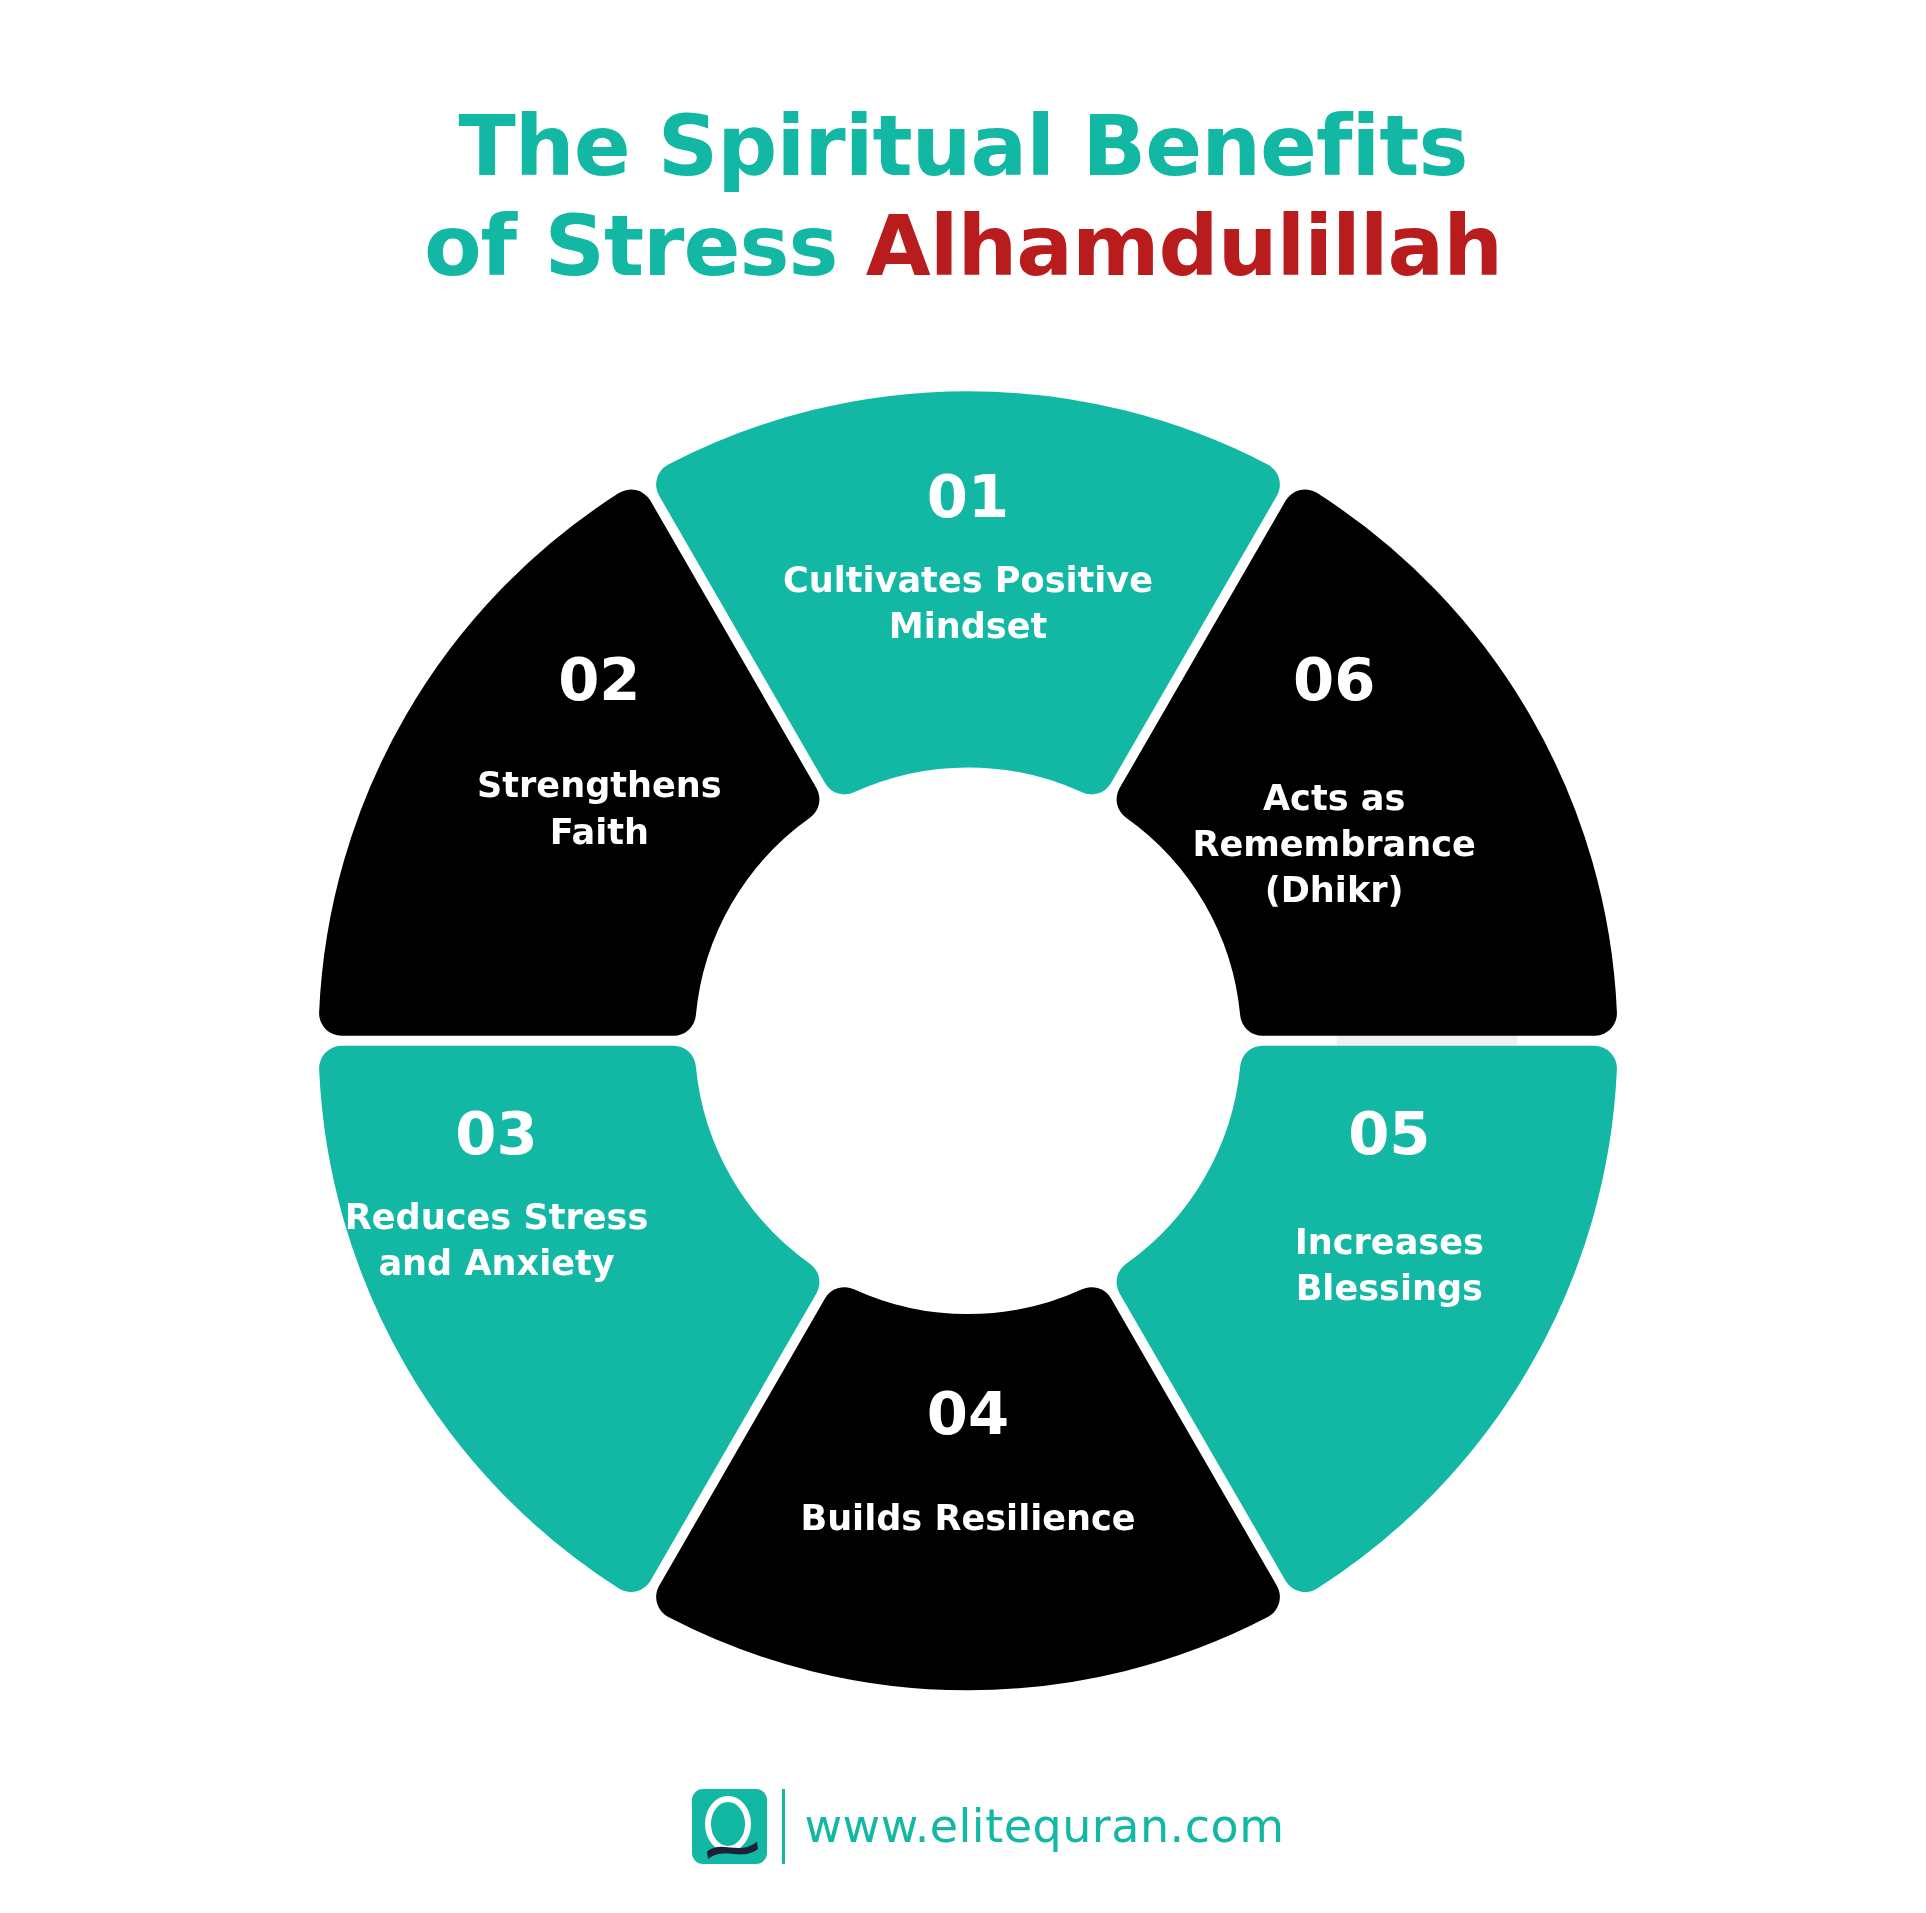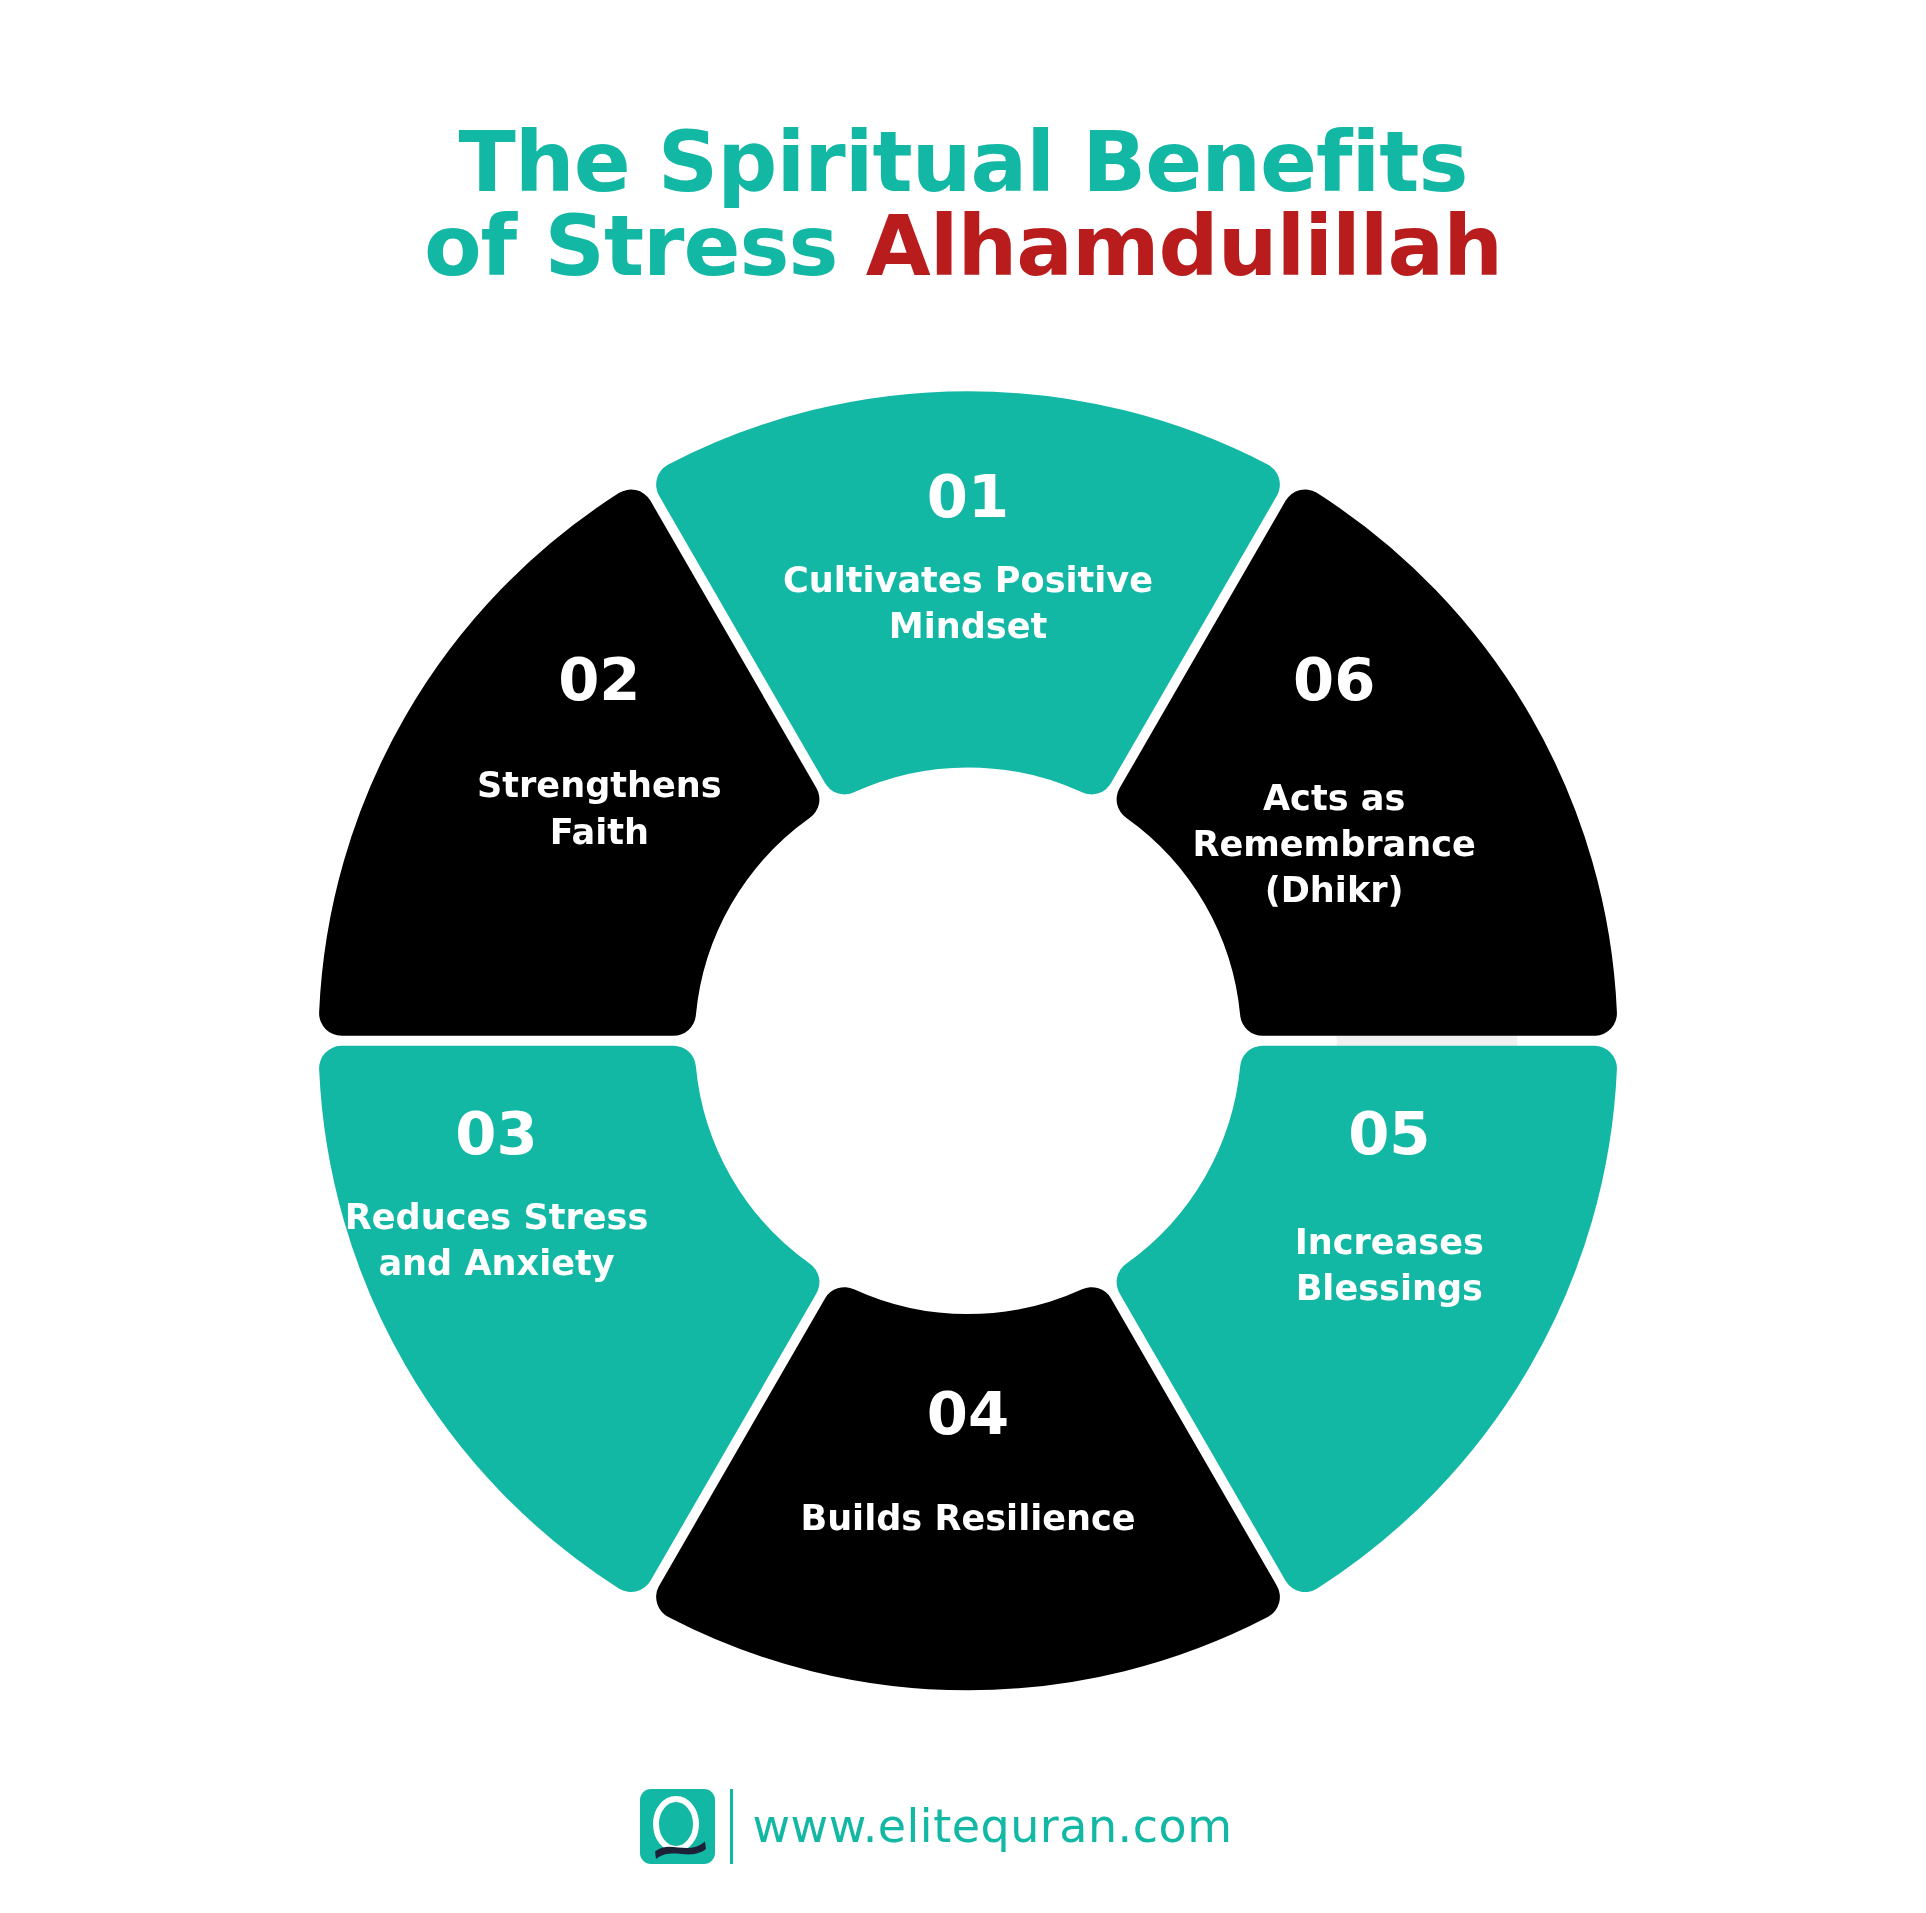--- a/index.html
+++ b/index.html
@@ -1,29 +1,29 @@
 <!DOCTYPE html>
 <html style="font-size:8px"><head>
 <meta charset="utf-8">
 <style>
   html, body { margin:0; padding:0; background:#ffffff; }
   body { width:1926px; height:1913px; position:relative; overflow:hidden;
          font-family:"DejaVu Sans","Liberation Sans",sans-serif; }
   .title { position:absolute; left:0; width:1926px; text-align:center;
            font-weight:bold; font-size:84px; line-height:100px; letter-spacing:-1px; }
-  .title-line1 { top:112px; }
+  .title-line1 { top:96px; }
   .title-line2 { top:196px; }
   .teal { color:#13B8A5; }
   .black { color:#b91c1c; }
   svg.ring { position:absolute; left:0; top:0; }
   .seg-num { font-family:"DejaVu Sans","Liberation Sans",sans-serif; font-weight:bold;
              font-size:118px; fill:#ffffff; text-anchor:middle; }
   .seg-text { font-family:"DejaVu Sans","Liberation Sans",sans-serif; font-weight:bold;
               font-size:70px; fill:#ffffff; text-anchor:middle; }
-  .footer { position:absolute; top:1786px; left:640px; height:80px; display:flex; align-items:center; }
+  .footer { position:absolute; top:1786px; left:692px; height:80px; display:flex; align-items:center; }
   .logo { width:75px; height:75px; border-radius:11px; background:#13B8A5; position:relative; }
   .divider { width:2.5px; height:75px; background:#13B8A5; margin-left:15px; margin-right:20px; }
   .url { font-family:"DejaVu Sans","Liberation Sans",sans-serif; font-size:46px; color:#13B8A5; letter-spacing:0.5px; }
 </style>
 </head>
 <body>
 
 <div class="title title-line1 teal">The Spiritual Benefits</div>
 <div class="title title-line2">
   <span class="teal">of Stress </span><span class="black">Alhamdulillah</span>

